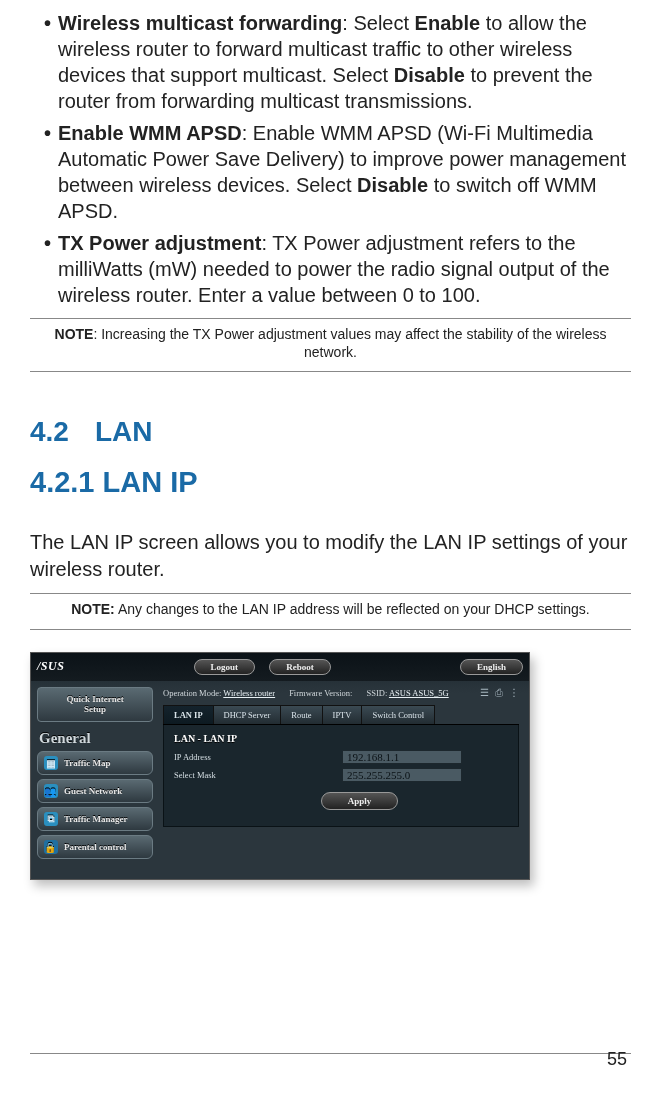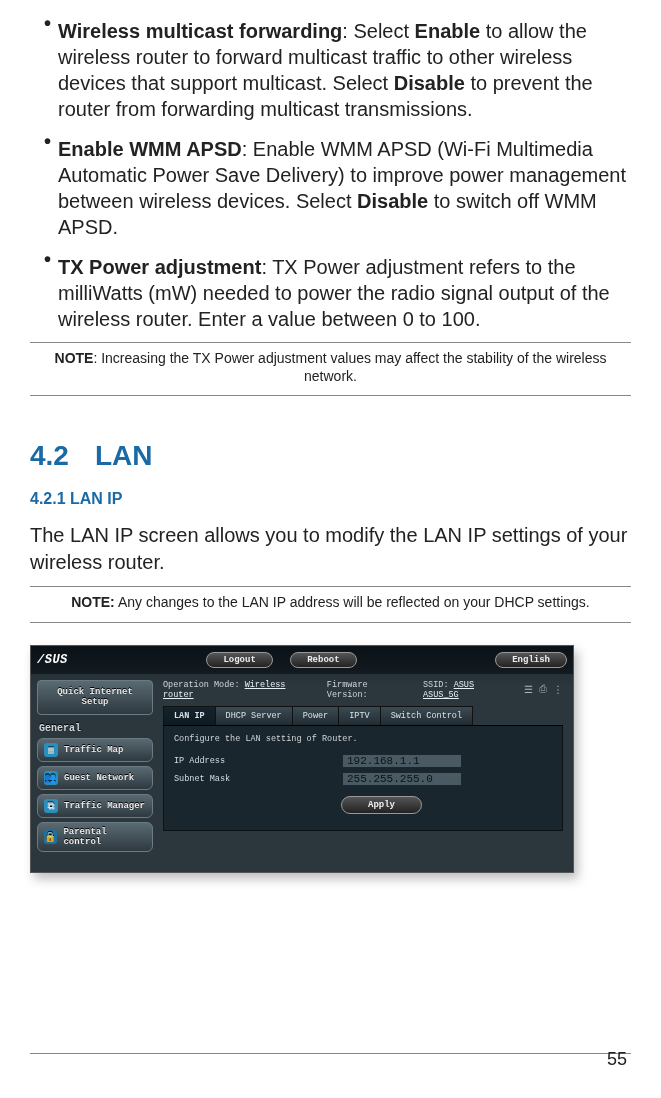--- a/index.html
+++ b/index.html
@@ -8,48 +8,48 @@
     height: 1098px;
     background: #fff;
     font-family: "Segoe UI","Myriad Pro", Arial, sans-serif;
     color: #222;
     position: relative;
     padding: 10px 30px 0 30px;
   }
   .bullets { padding-left: 14px; }
   .bullet-row { display: flex; margin-bottom: 6px; line-height: 1.3; font-size: 20px; }
   .bullet-dot { width: 14px; flex-shrink:0; font-weight:bold; }
-  .bullet-body { flex:1;margin-top:8px; }
+  .bullet-body { flex:1; }
   .b { font-weight: 700; }
   .note-sep { border: none; border-top: 1px solid #888; margin: 10px 0 6px 0; }
   .note { font-size: 14px; line-height:1.3;text-align:center; }
   .sec-num {
     color: #1a6aa6;
     font-size: 28px;
     font-weight: 700;
     margin-top: 44px;
   }
   .sec-num .gap { display:inline-block; width:26px; }
   .subsec {
     color: #1a6aa6;
-    font-size: 16px;
+    font-size: 29px;
     font-weight: 700;
     margin-top: 18px;
-    margin-bottom: 14px;
+    margin-bottom: 30px;
   }
   .para { font-size: 20px; line-height: 1.35; margin-bottom: 10px; }
 
   
   .router-wrap {
     margin-top: 22px;
     border: 1px solid #555;
-    width: 544px;
+    width: 500px;
     background: #2b363d;
     background: linear-gradient(#1b252c,#2b363d 40px,#2b363d);
-    font-family: Liberation Mono, monospace;
+    font-family: Liberation Serif, serif;
     color: #fff;
     font-size: 9px;
     box-shadow: 4px 6px 10px rgba(0,0,0,0.25);
   }
   .r-top { display:flex; align-items:center; height:28px; background:linear-gradient(#0b1217,#141b20); padding:0 6px; }
   .r-logo { font-style: italic; font-weight:bold; font-size:12px; letter-spacing:0.5px; }
   .r-pill {
     display:inline-block; border:1px solid #999; background:linear-gradient(#555,#222);
     border-radius:9px; padding:2px 16px; font-size:9px; font-weight:bold; color:#eee;
   }
@@ -59,21 +59,21 @@
 
   .r-body { display:flex; }
   .r-side { width:128px; padding:6px 6px 16px 6px; }
   .r-qis {
     background:linear-gradient(#5a6a72,#2e3940);
     border:1px solid #6b7b83; border-radius:4px;
     text-align:center; padding:6px 4px; font-weight:bold; color:#e6e6e6;
     text-shadow:0 -1px 0 #000; font-size:9px; line-height:1.2;
     margin-bottom:8px;
   }
-  .r-side-label { color:#d0d8dc; font-weight:bold; font-size:10px; margin:6px 2px 4px 2px; text-shadow:0 -1px 0 #000;}
+  .r-side-label { color:#d0d8dc; font-weight:bold; font-size:15px; margin:6px 2px 4px 2px; text-shadow:0 -1px 0 #000;}
   .r-nav {
     display:flex; align-items:center; gap:6px;
     background:linear-gradient(#5a6a72,#2e3940);
     border:1px solid #6b7b83; border-radius:6px;
     padding:4px 6px; margin-bottom:4px; color:#e8e8e8;
     font-weight:bold; font-size:9px; text-shadow:0 -1px 0 #000;
   }
   .ico { width:14px; height:14px; border-radius:3px; background:#2a8fbf;
     display:flex; align-items:center; justify-content:center; color:#cfe9f7; font-size:10px; }
   .ico.gn{background:#2a8fbf;}
@@ -190,32 +190,32 @@
         <span><span>SSID:</span> <span class="u">ASUS ASUS_5G</span></span>
         <span class="glyphs">
           <span>☰</span>
           <span>⎙</span>
           <span>⋮</span>
         </span>
       </div>
       <div class="r-tabs">
         <div class="r-tab active">LAN IP</div>
         <div class="r-tab">DHCP Server</div>
-        <div class="r-tab">Power</div>
+        <div class="r-tab">Route</div>
         <div class="r-tab">IPTV</div>
         <div class="r-tab">Switch Control</div>
       </div>
       <div class="r-panel">
-        <div class="r-panel-sub">Configure the LAN setting of Router.</div>
+        <div class="r-panel-title">LAN - LAN IP</div>
         <div class="r-row">
           <div class="label">IP Address</div>
           <div class="field">192.168.1.1</div>
         </div>
         <div class="r-row">
-          <div class="label">Subnet Mask</div>
+          <div class="label">Select Mask</div>
           <div class="field">255.255.255.0</div>
         </div>
         <div class="r-apply">
           <span class="r-pill">Apply</span>
         </div>
       </div>
     </div>
   </div>
 </div>
 

